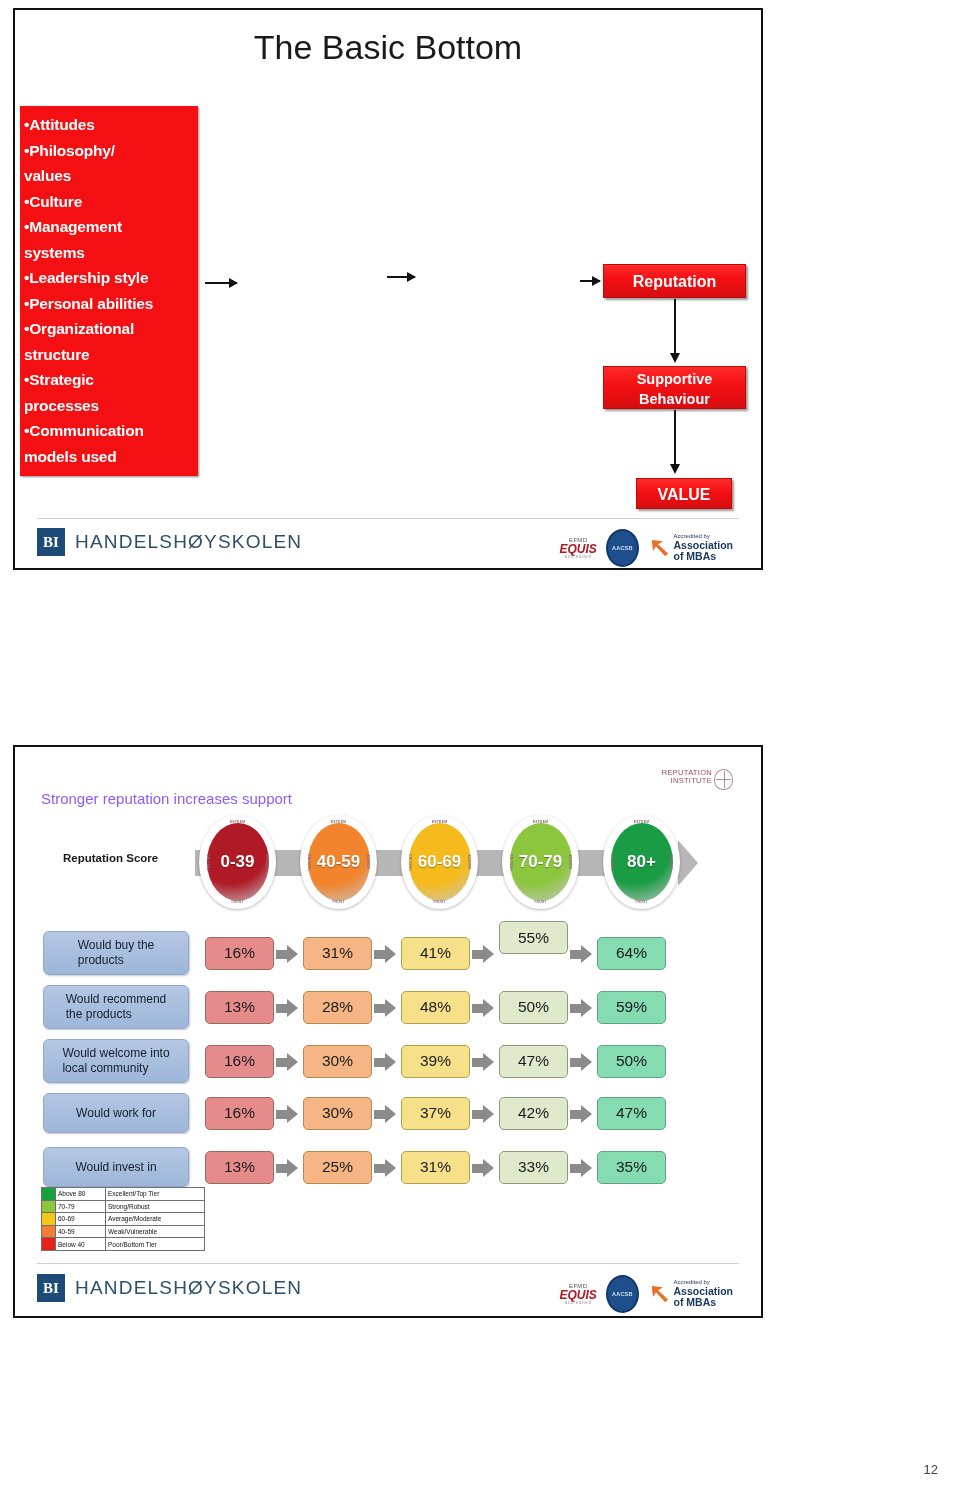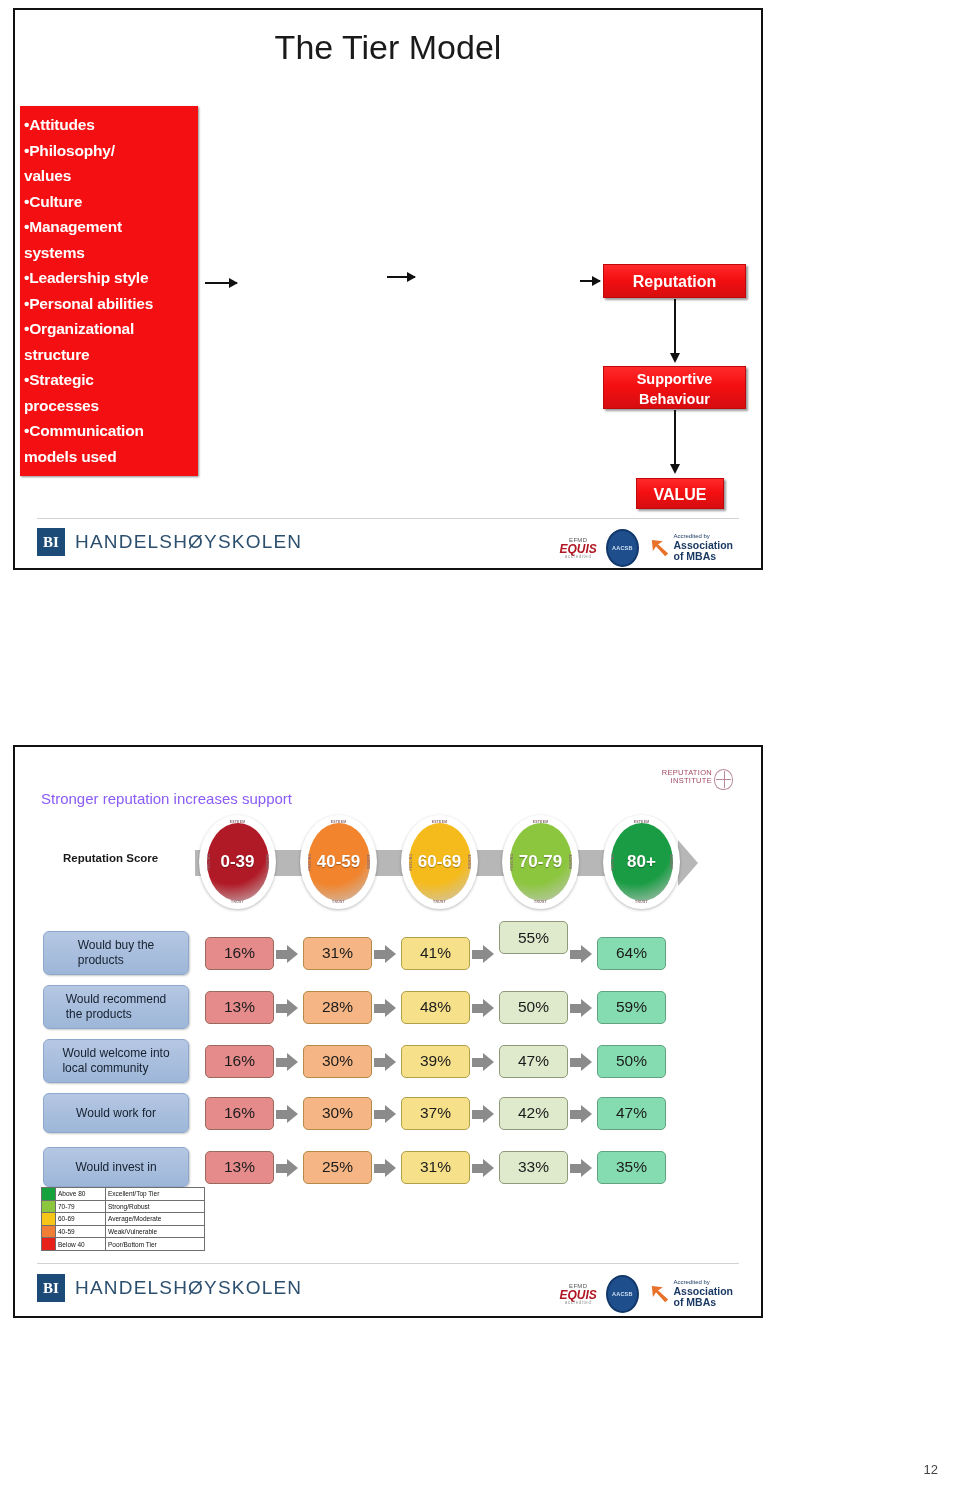--- a/index.html
+++ b/index.html
@@ -46,21 +46,21 @@
   .relbox .bl:before{content:"\2022";}
 
   .redbox{
     position:absolute;background:#f40f12;border:1px solid #c0070a;
     box-shadow:1.5px 1.5px 2px rgba(0,0,0,.4);
     color:#fff;font-weight:bold;text-align:center;box-sizing:border-box;
     background:linear-gradient(180deg,#ff2b2b 0%,#f40f12 45%,#d60d10 100%);
   }
   #rep-box{left:588px;top:254px;width:143px;height:34px;font-size:16px;line-height:34px;}
   #sup-box{left:588px;top:356px;width:143px;height:43px;font-size:14.5px;line-height:20px;padding-top:2px;}
-  #val-box{left:621px;top:468px;width:88px;height:31px;font-size:16px;line-height:31px;}
+  #val-box{left:621px;top:468px;width:96px;height:31px;font-size:16px;line-height:31px;}
 
   .arrow-h{position:absolute;height:2px;background:#111;}
   .arrow-h:after{
     content:"";position:absolute;right:-1px;top:-4px;
     border-left:9px solid #111;border-top:5px solid transparent;border-bottom:5px solid transparent;
   }
   .arrow-v{position:absolute;width:2px;background:#111;}
   .arrow-v:after{
     content:"";position:absolute;left:-4px;bottom:-9px;
     border-top:10px solid #111;border-left:5px solid transparent;border-right:5px solid transparent;
@@ -153,21 +153,21 @@
   .legend .rng{width:47px;border-right:1px solid #6f6f6f;font-size:6.5px;color:#111;padding-left:2px;display:flex;align-items:center;}
   .legend .dsc{width:96px;font-size:6.5px;color:#111;padding-left:2px;display:flex;align-items:center;}
 
   .pagenum{position:absolute;right:22px;top:1462px;font-size:13px;color:#444;}
 </style>
 </head>
 <body>
 
 <div class="slide" id="slide1">
 
-  <div class="s1-title">The Tier Model</div>
+  <div class="s1-title">The Basic Bottom</div>
 
   <div class="redpanel">
     <p>Attitudes</p>
     <p>Philosophy/</p>
     <p class="cont">values</p>
     <p>Culture</p>
     <p>Management</p>
     <p class="cont">systems</p>
     <p>Leadership style</p>
     <p>Personal abilities</p>

